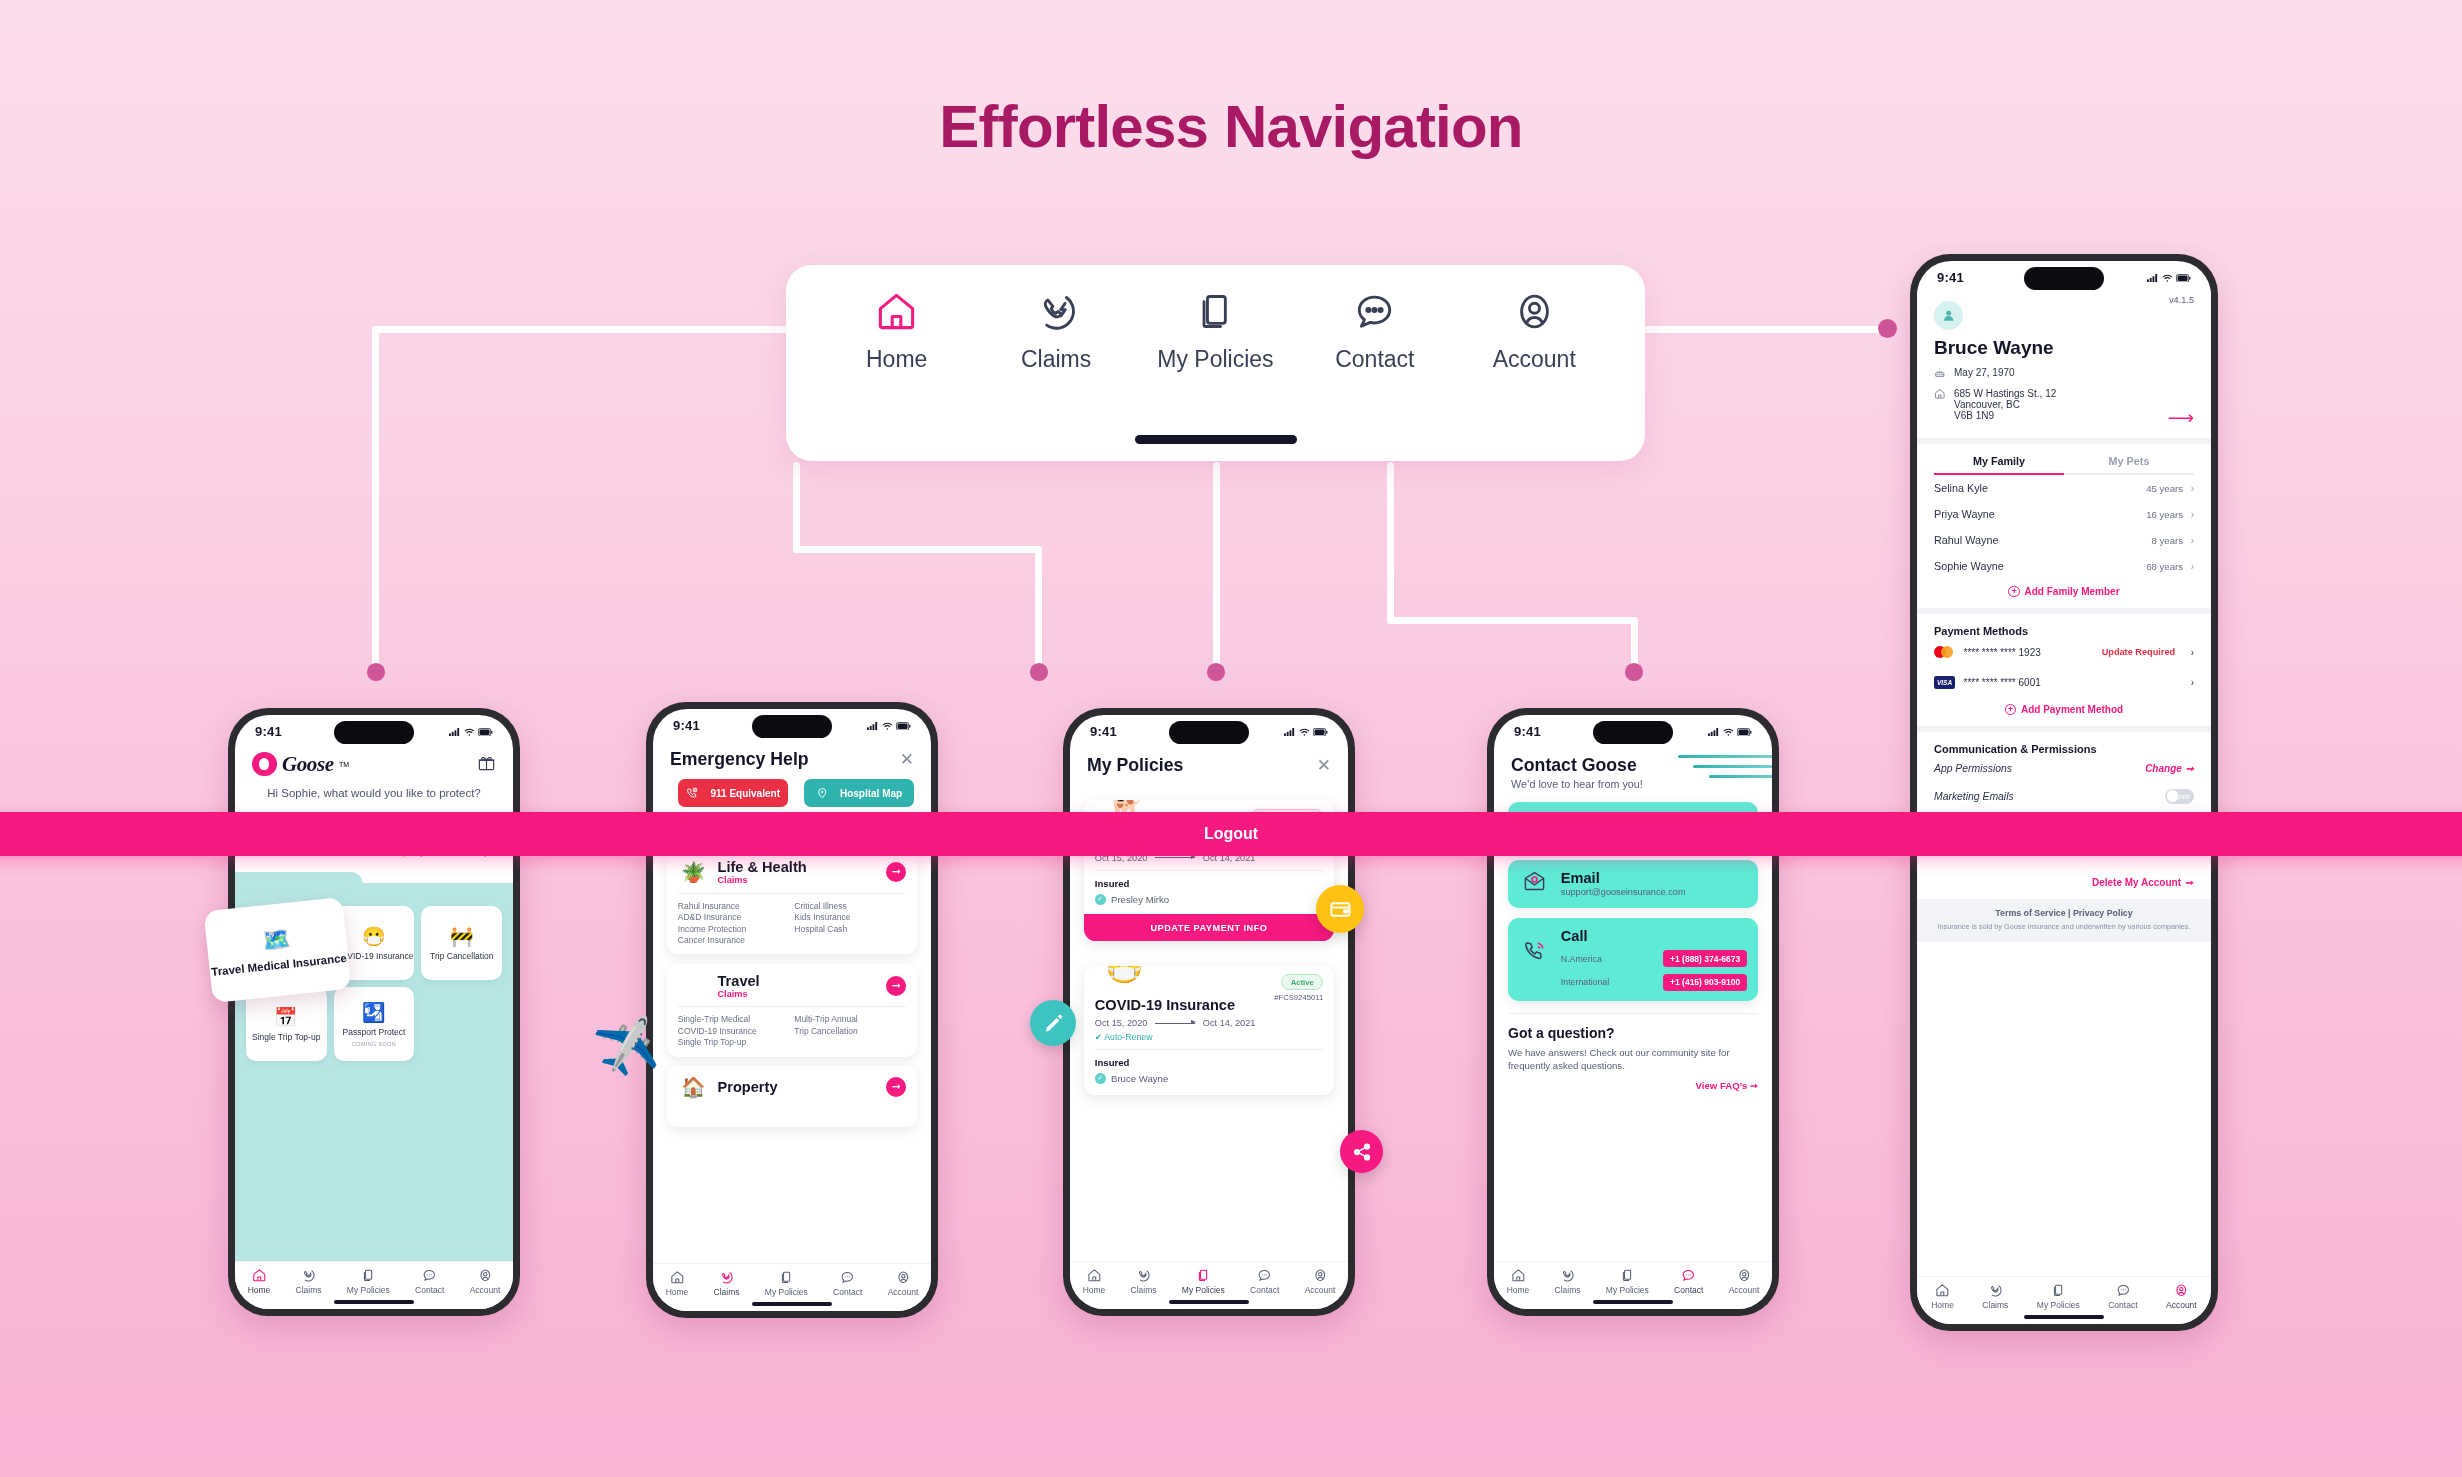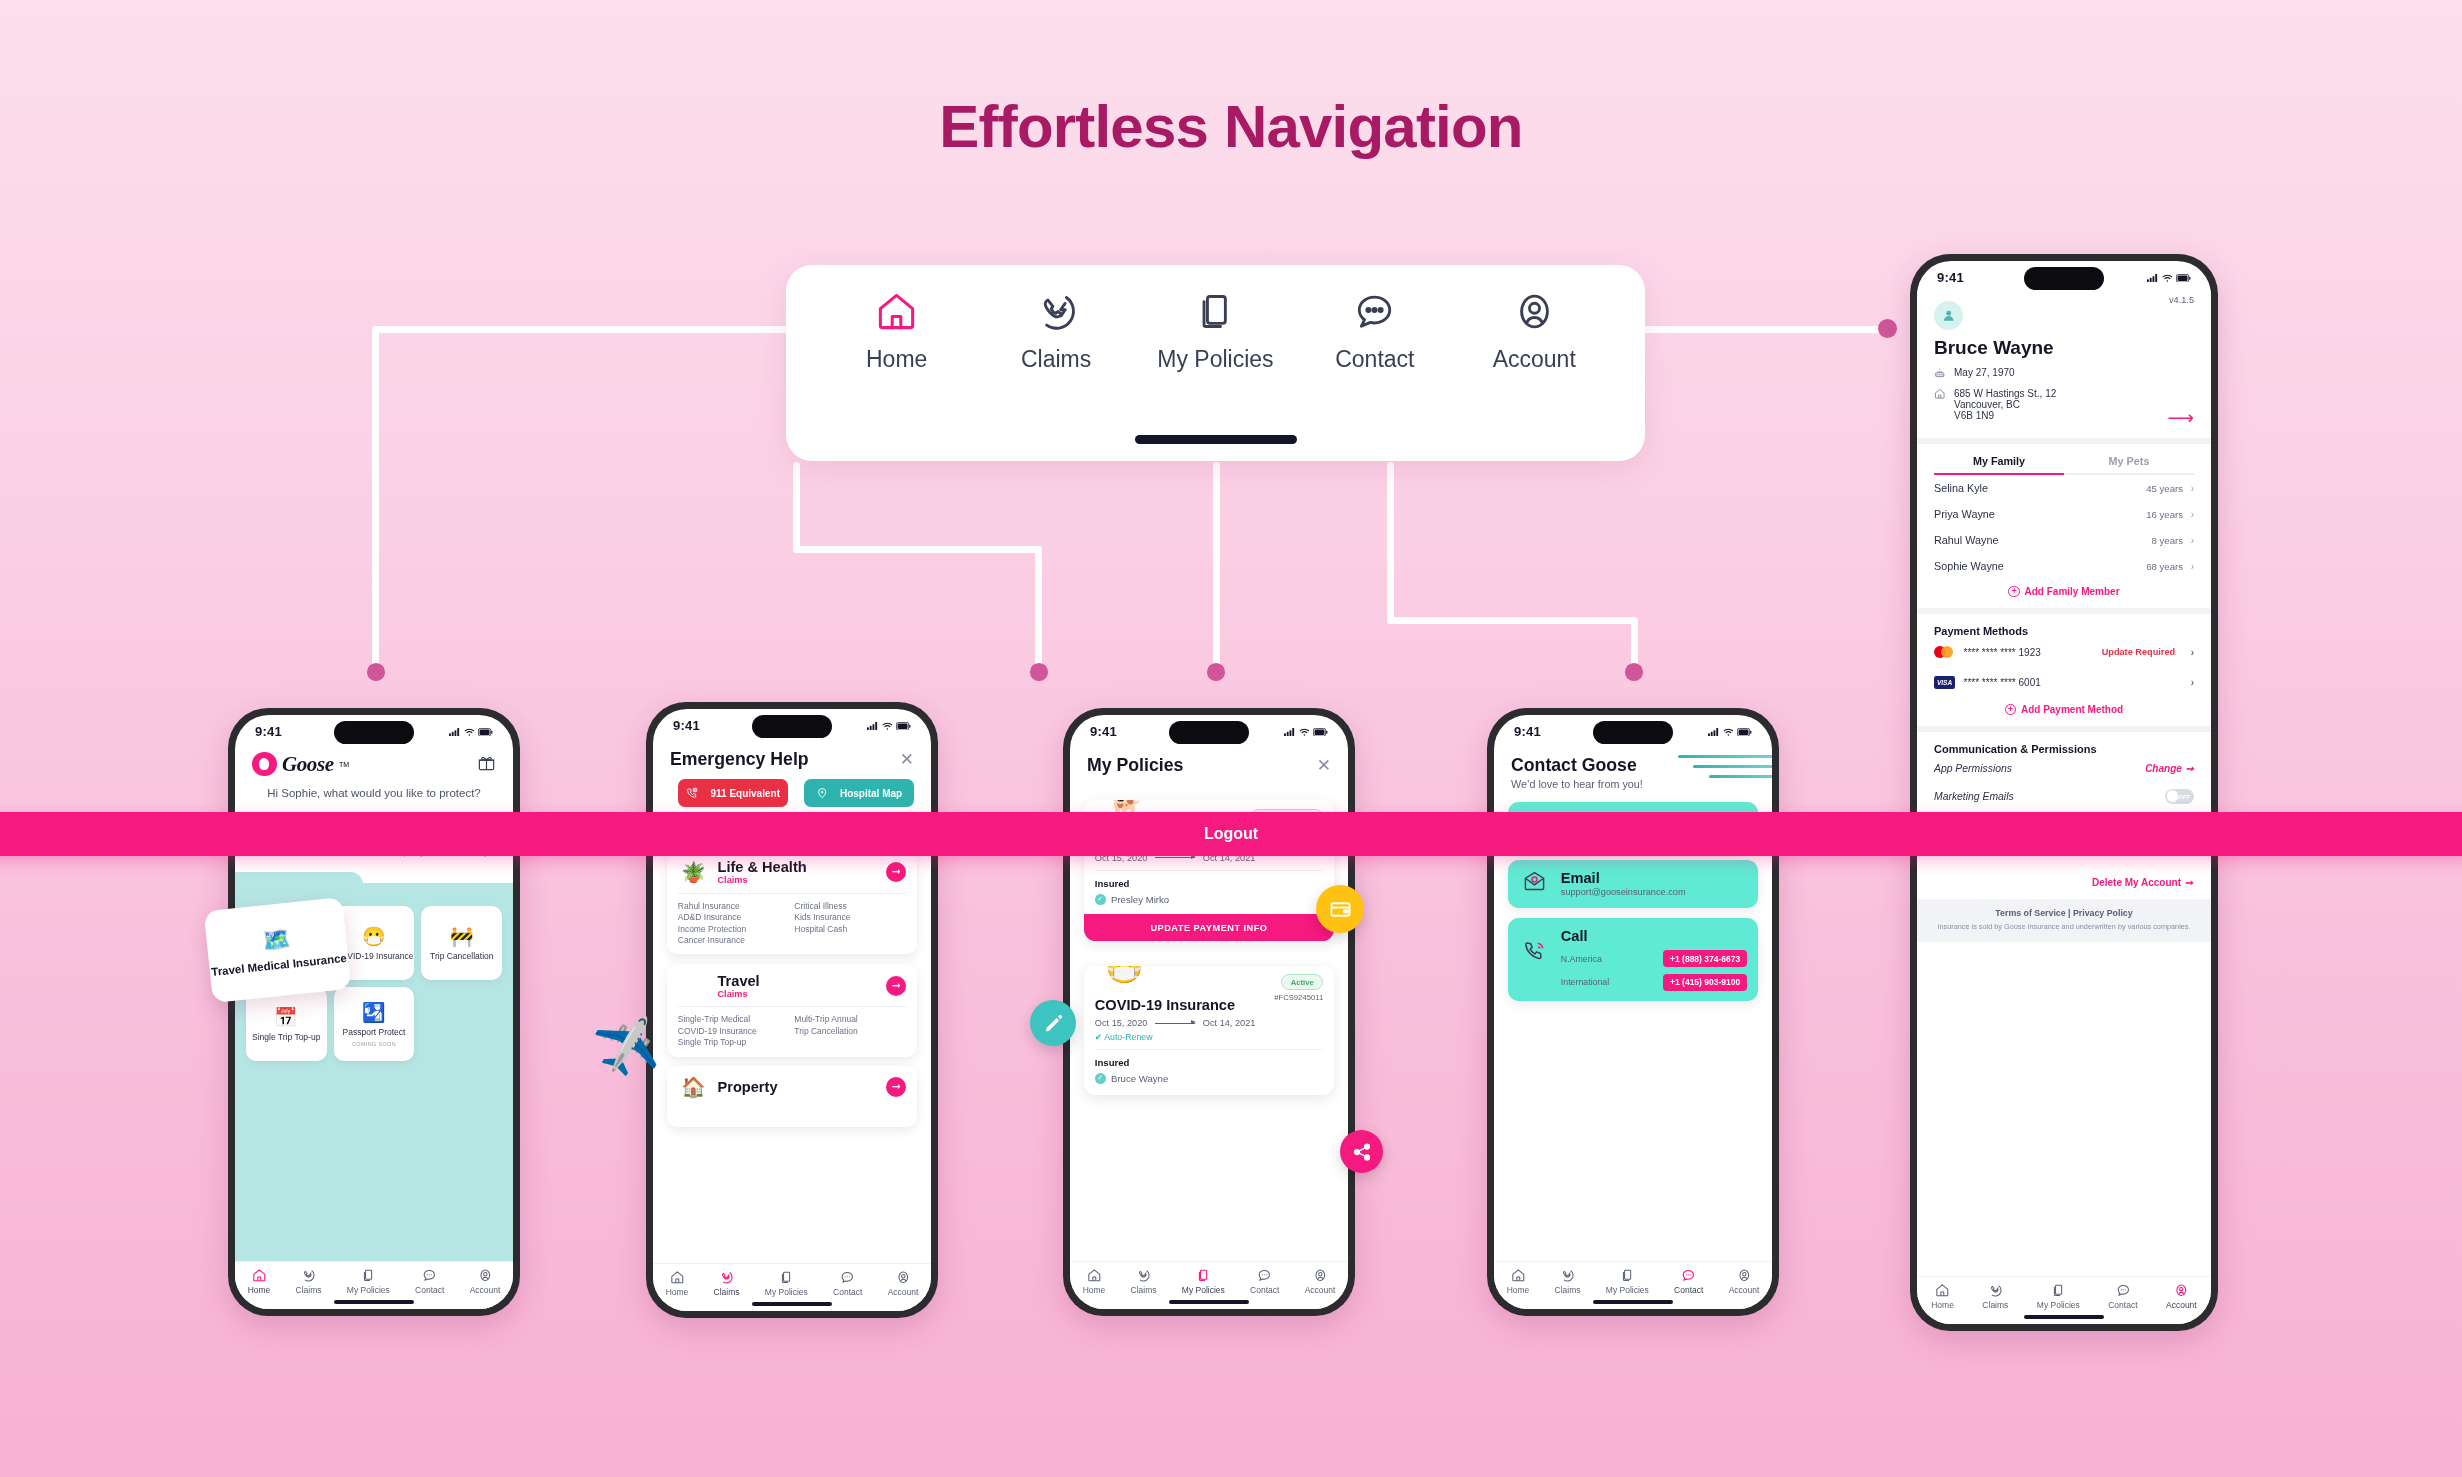--- a/index.html
+++ b/index.html
@@ -814,20 +814,28 @@
           <span class="rl">N.America</span>
           <span class="callpill">+1 (888) 374-6673</span>
         </div>
         <div class="callrow">
           <span class="rl">International</span>
           <span class="callpill">+1 (415) 903-9100</span>
         </div>
       </span>
     </div>
 
+    <div class="faq">
+      <div class="q">Got a question?</div>
+      <div class="a">We have answers! Check out our community site for frequently asked questions.</div>
+      <div class="v">
+        <span>View FAQ’s</span>
+        <span> ➙</span>
+      </div>
+    </div>
 
     <div class="tabbar">
       <div class="tabitem">
         <svg width="14.6" height="14.6" viewBox="0 0 24 24" fill="none" stroke="#5a6076" stroke-width="1.7" stroke-linejoin="round">
             <path d="M3 10.4 12 3l9 7.4V20a1 1 0 0 1-1 1H4a1 1 0 0 1-1-1z"></path>
             <path d="M9.6 21v-6.2h4.8V21"></path>
           </svg>
         <span class="tlbl">Home</span>
       </div>
       <div class="tabitem">

